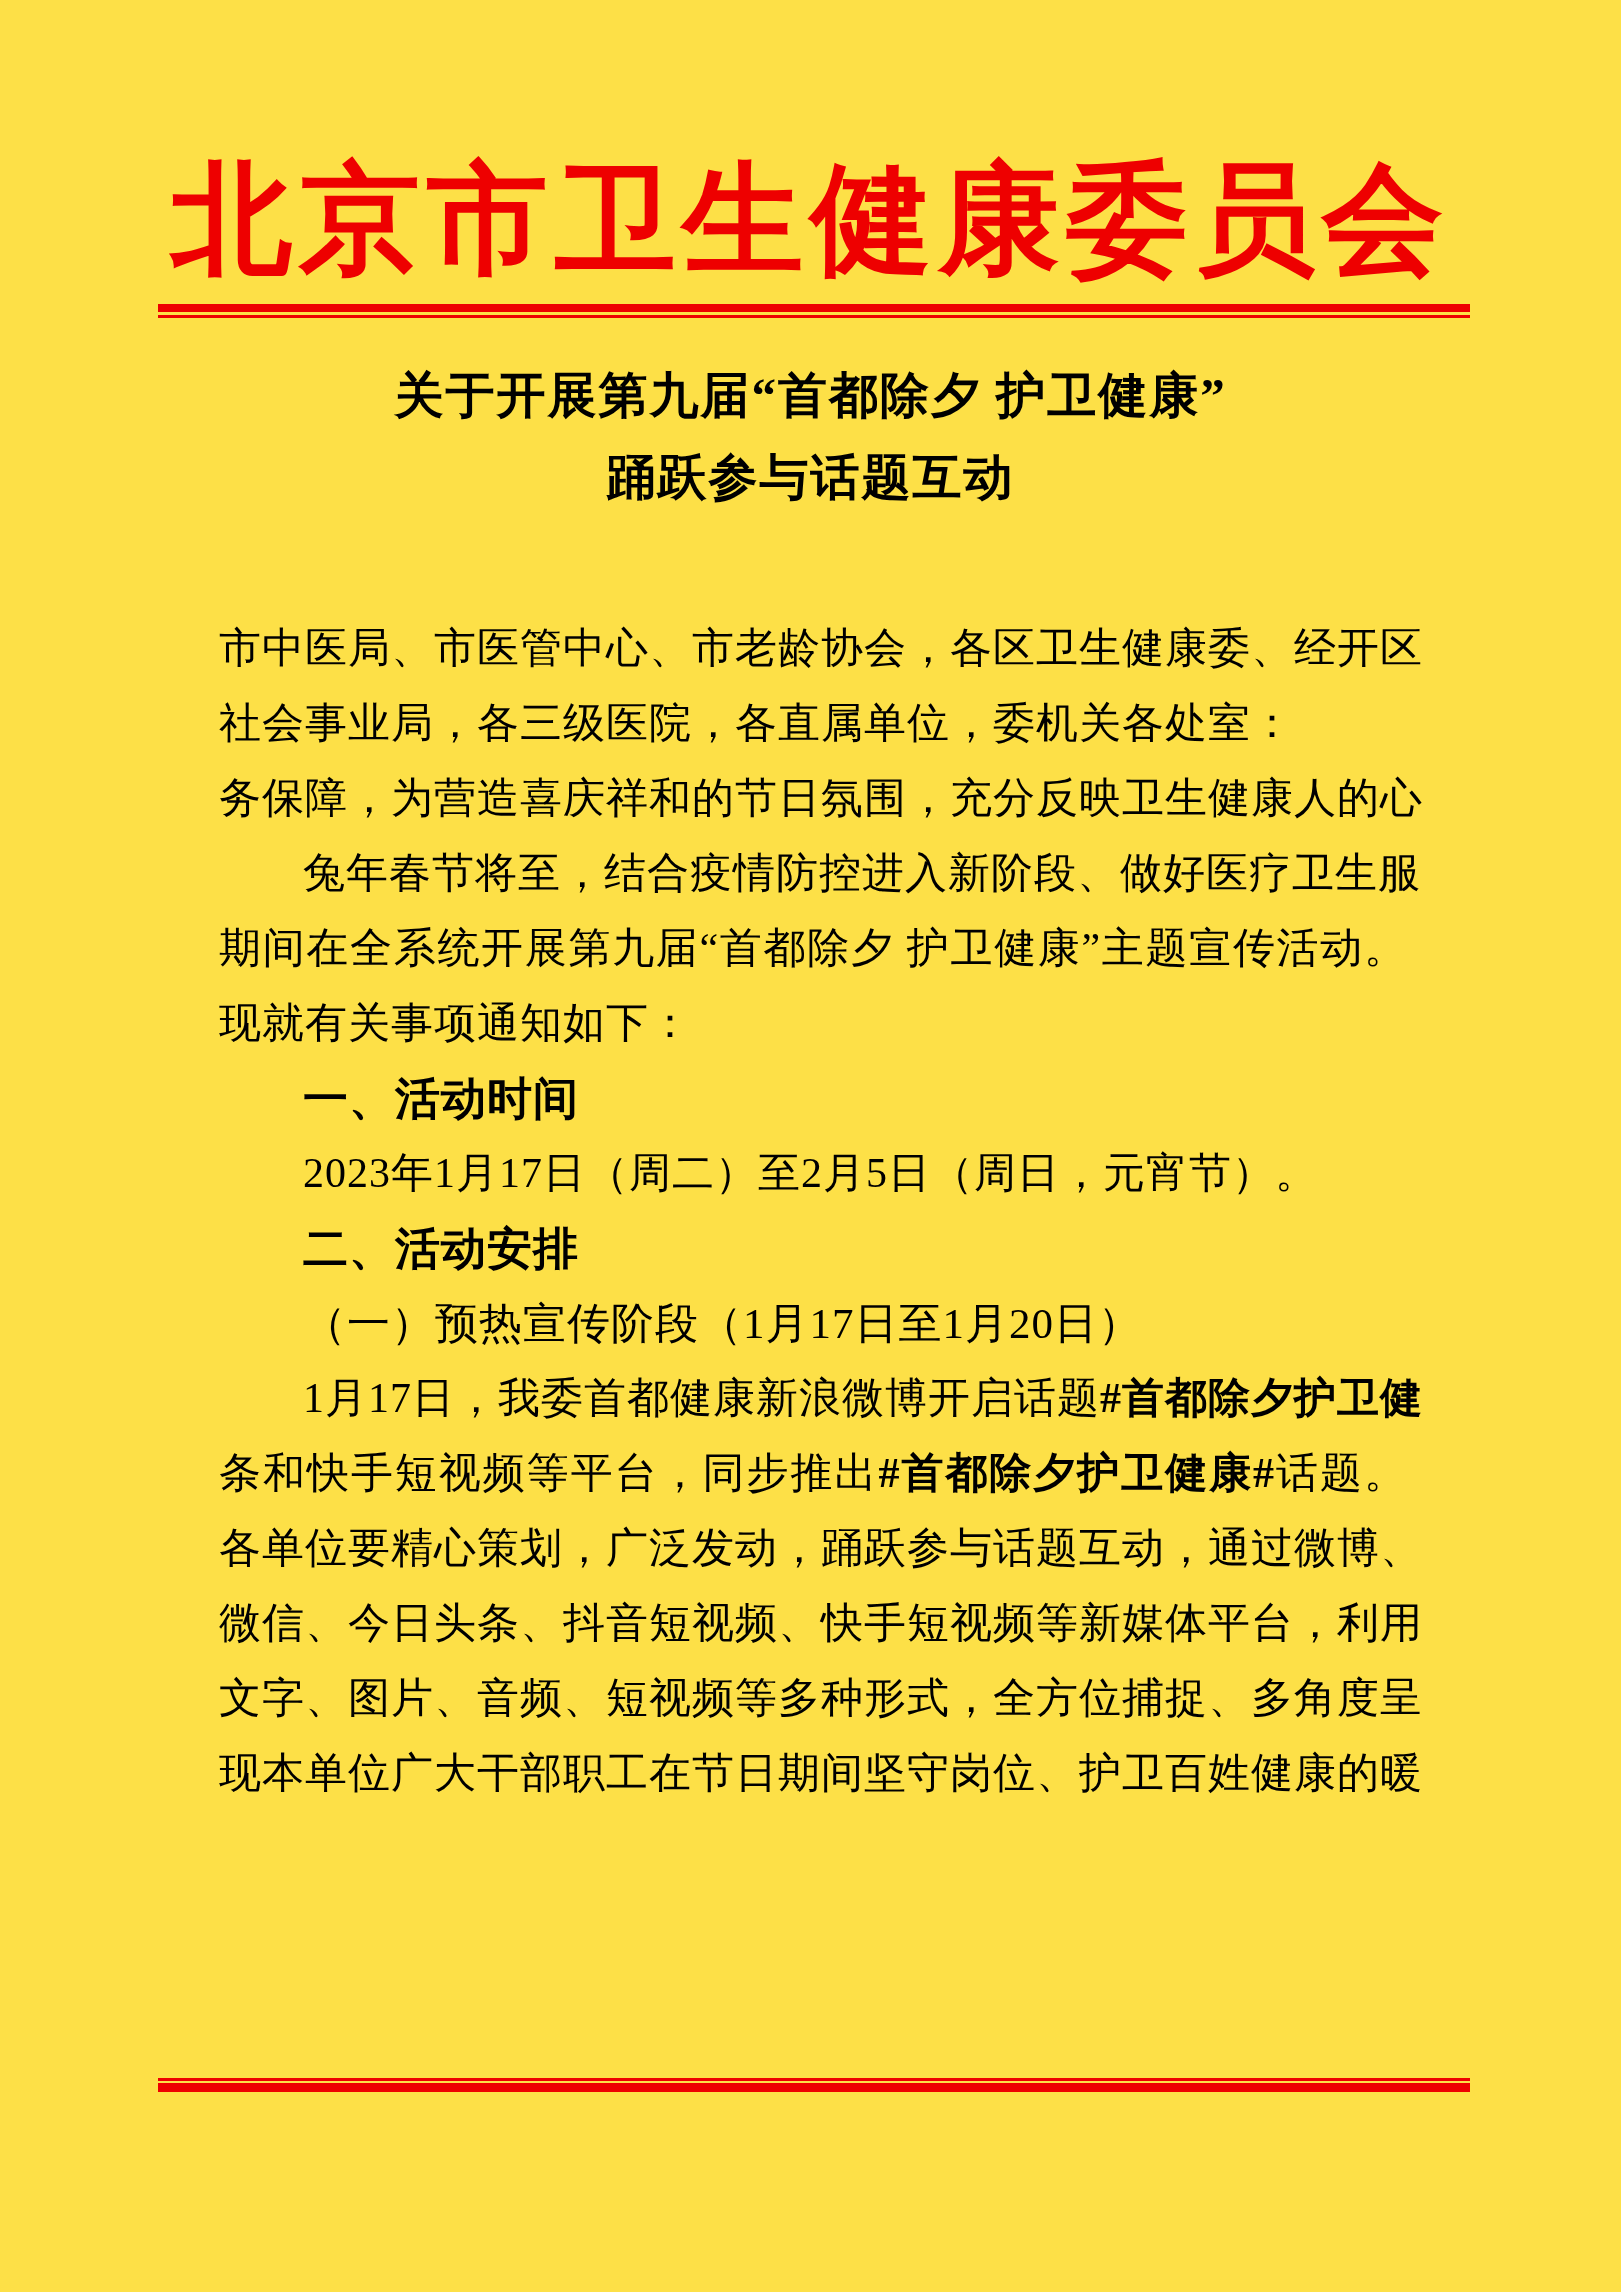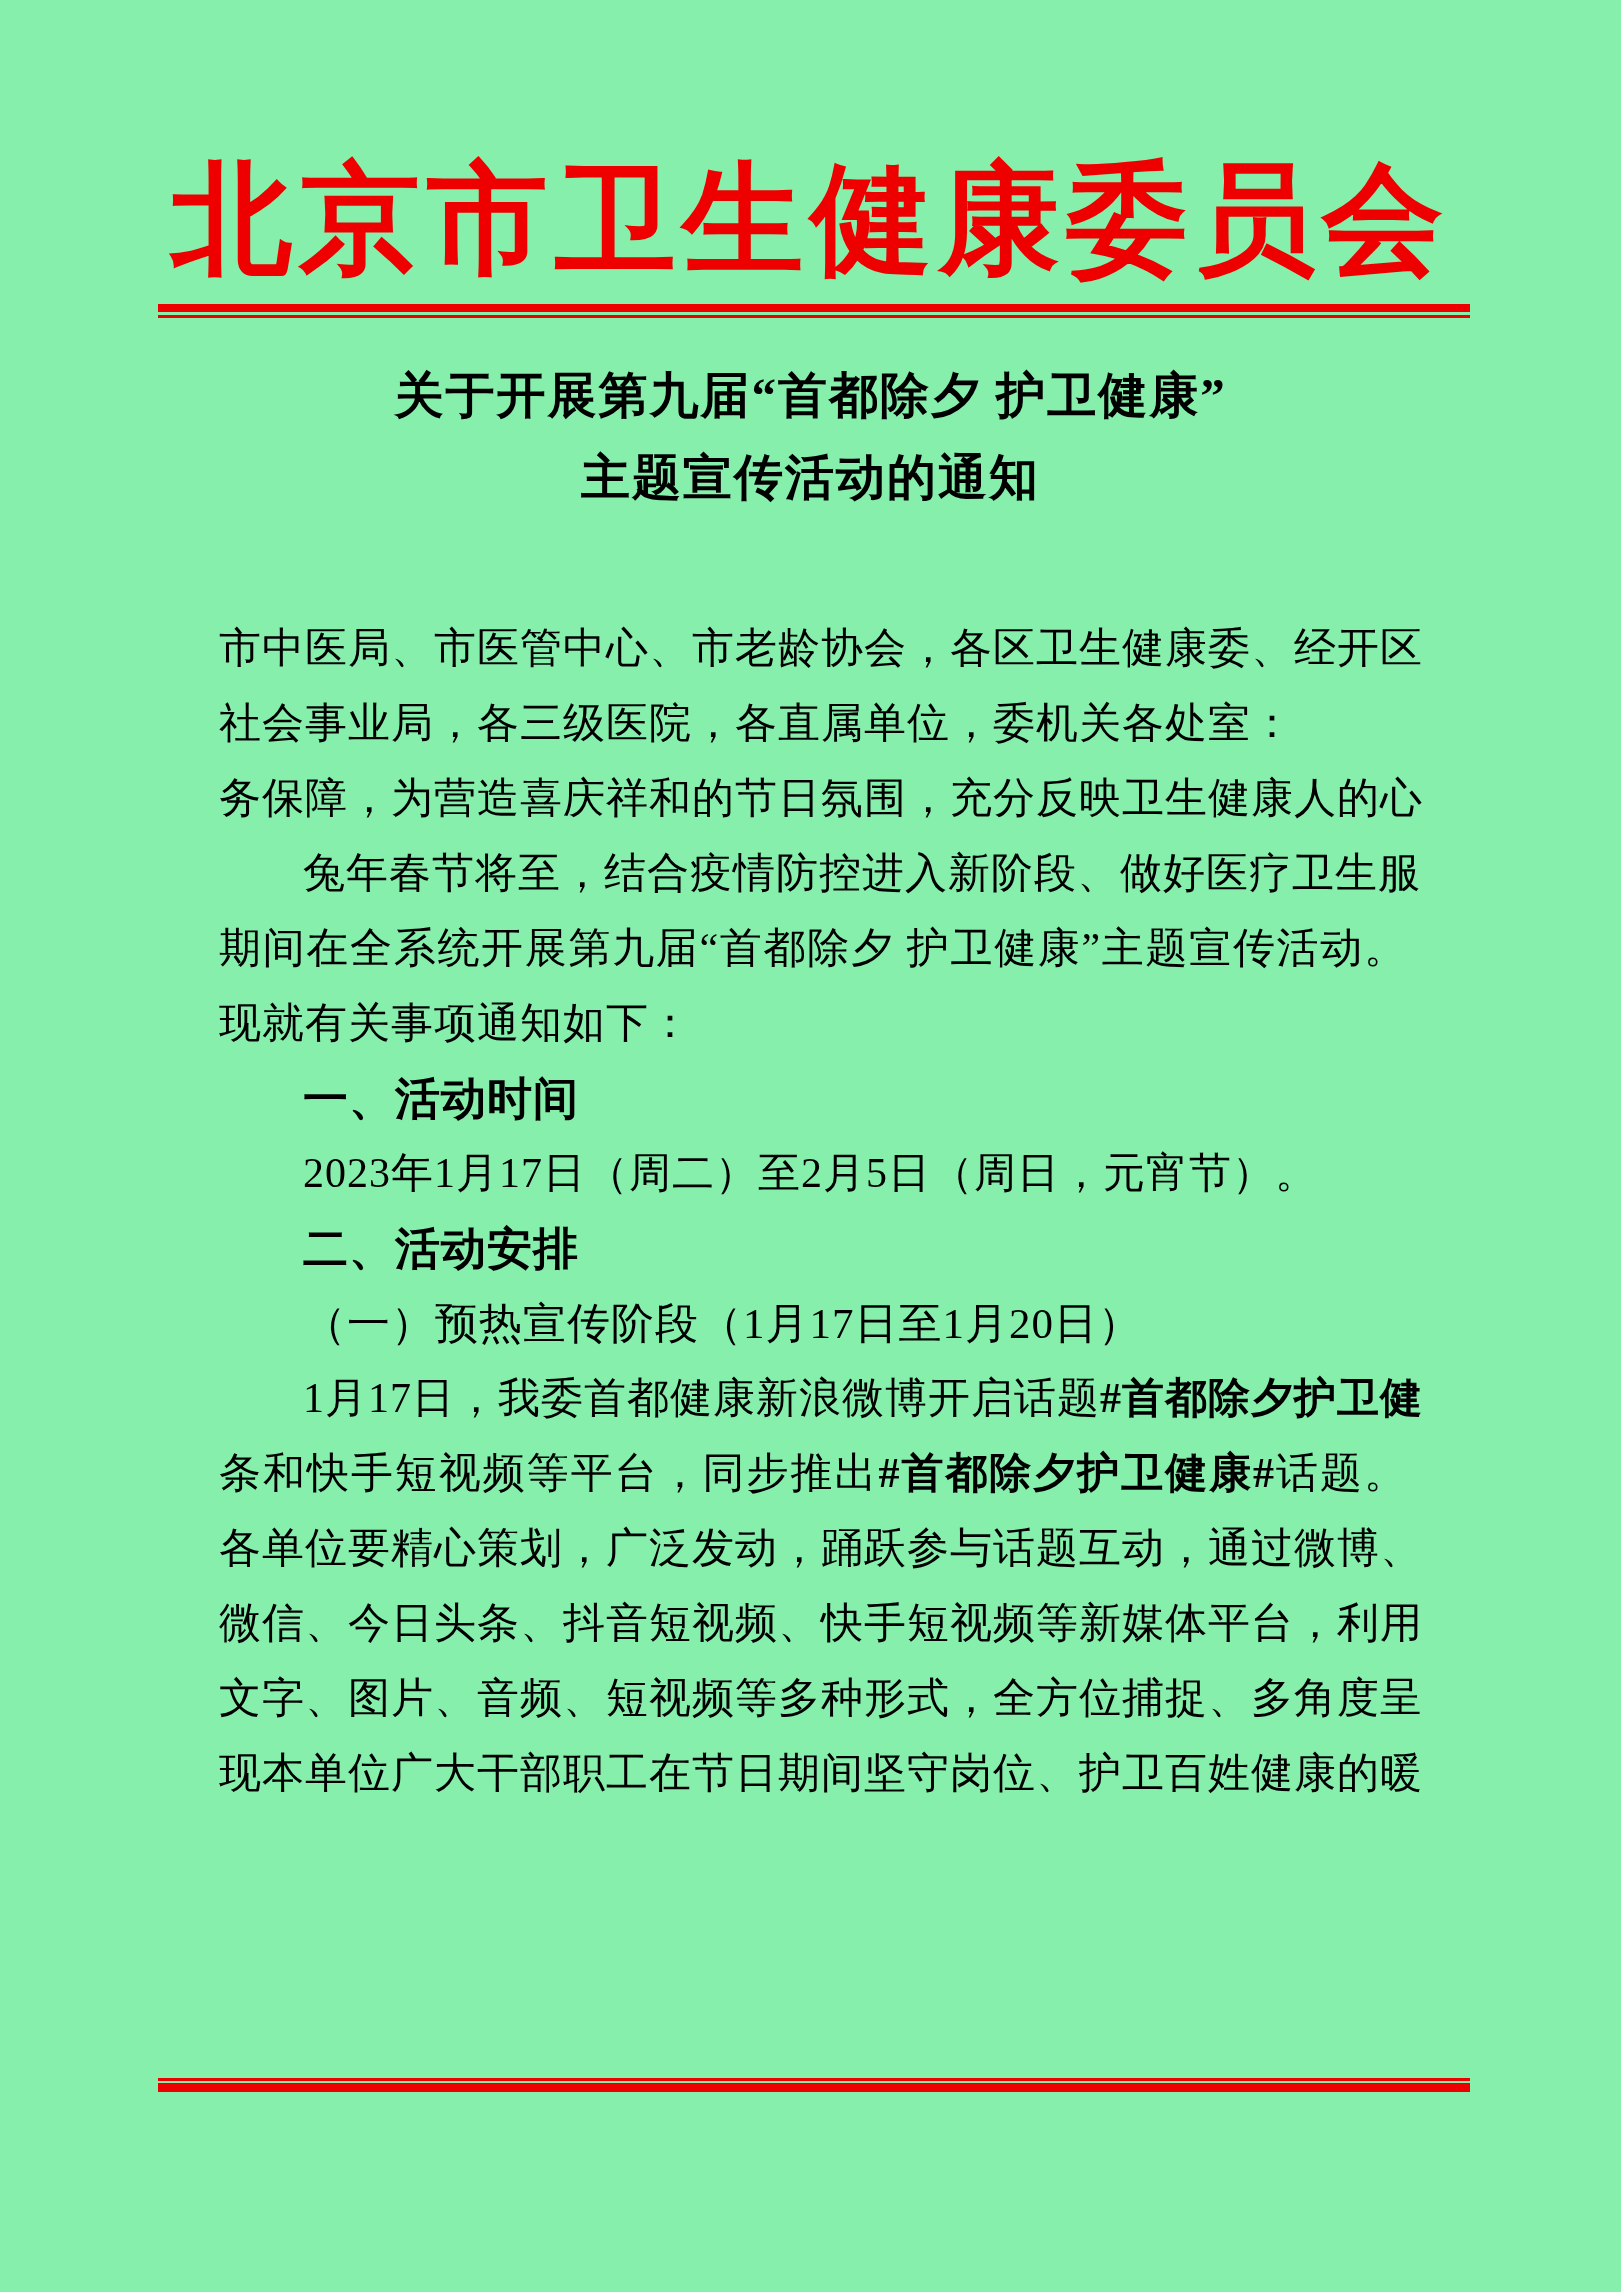--- a/index.html
+++ b/index.html
@@ -4,21 +4,21 @@
 <style>
   html, body {
     margin: 0;
     padding: 0;
     background: #ffffff;
   }
   .page {
     position: relative;
     width: 1621px;
     height: 2293px;
-    background: #86efac;
+    background: #fde047;
     overflow: hidden;
     font-family: "Liberation Serif", serif;
     color: #000000;
   }
   
   .org-header {
     position: absolute;
     top: 149px;
     left: 0;
     right: 0;
@@ -96,21 +96,21 @@
   <div class="org-header">北京市卫生健康委员会</div>
 
   <div class="rule rule-top">
     <div class="bar-thick"></div>
     <div class="bar-gap"></div>
     <div class="bar-thin"></div>
   </div>
 
   <div class="doc-title">
     <div>关于开展第九届“首都除夕 护卫健康”</div>
-    <div>主题宣传活动的通知</div>
+    <div>踊跃参与话题互动</div>
   </div>
 
   <div class="body-block" id="body-lines">
       <div class="line"><span>市中医局、市医管中心、市老龄协会，各区卫生健康委、经开区</span></div>
       <div class="line left"><span>社会事业局，各三级医院，各直属单位，委机关各处室：</span></div>
       <div class="line"><span>务保障，为营造喜庆祥和的节日氛围，充分反映卫生健康人的心</span></div>
       <div class="line indent"><span>兔年春节将至，结合疫情防控进入新阶段、做好医疗卫生服</span></div>
       <div class="line"><span>期间在全系统开展第九届“首都除夕 护卫健康”主题宣传活动。</span></div>
       <div class="line left"><span>现就有关事项通知如下：</span></div>
       <div class="line left indent hei"><span>一、活动时间</span></div>

